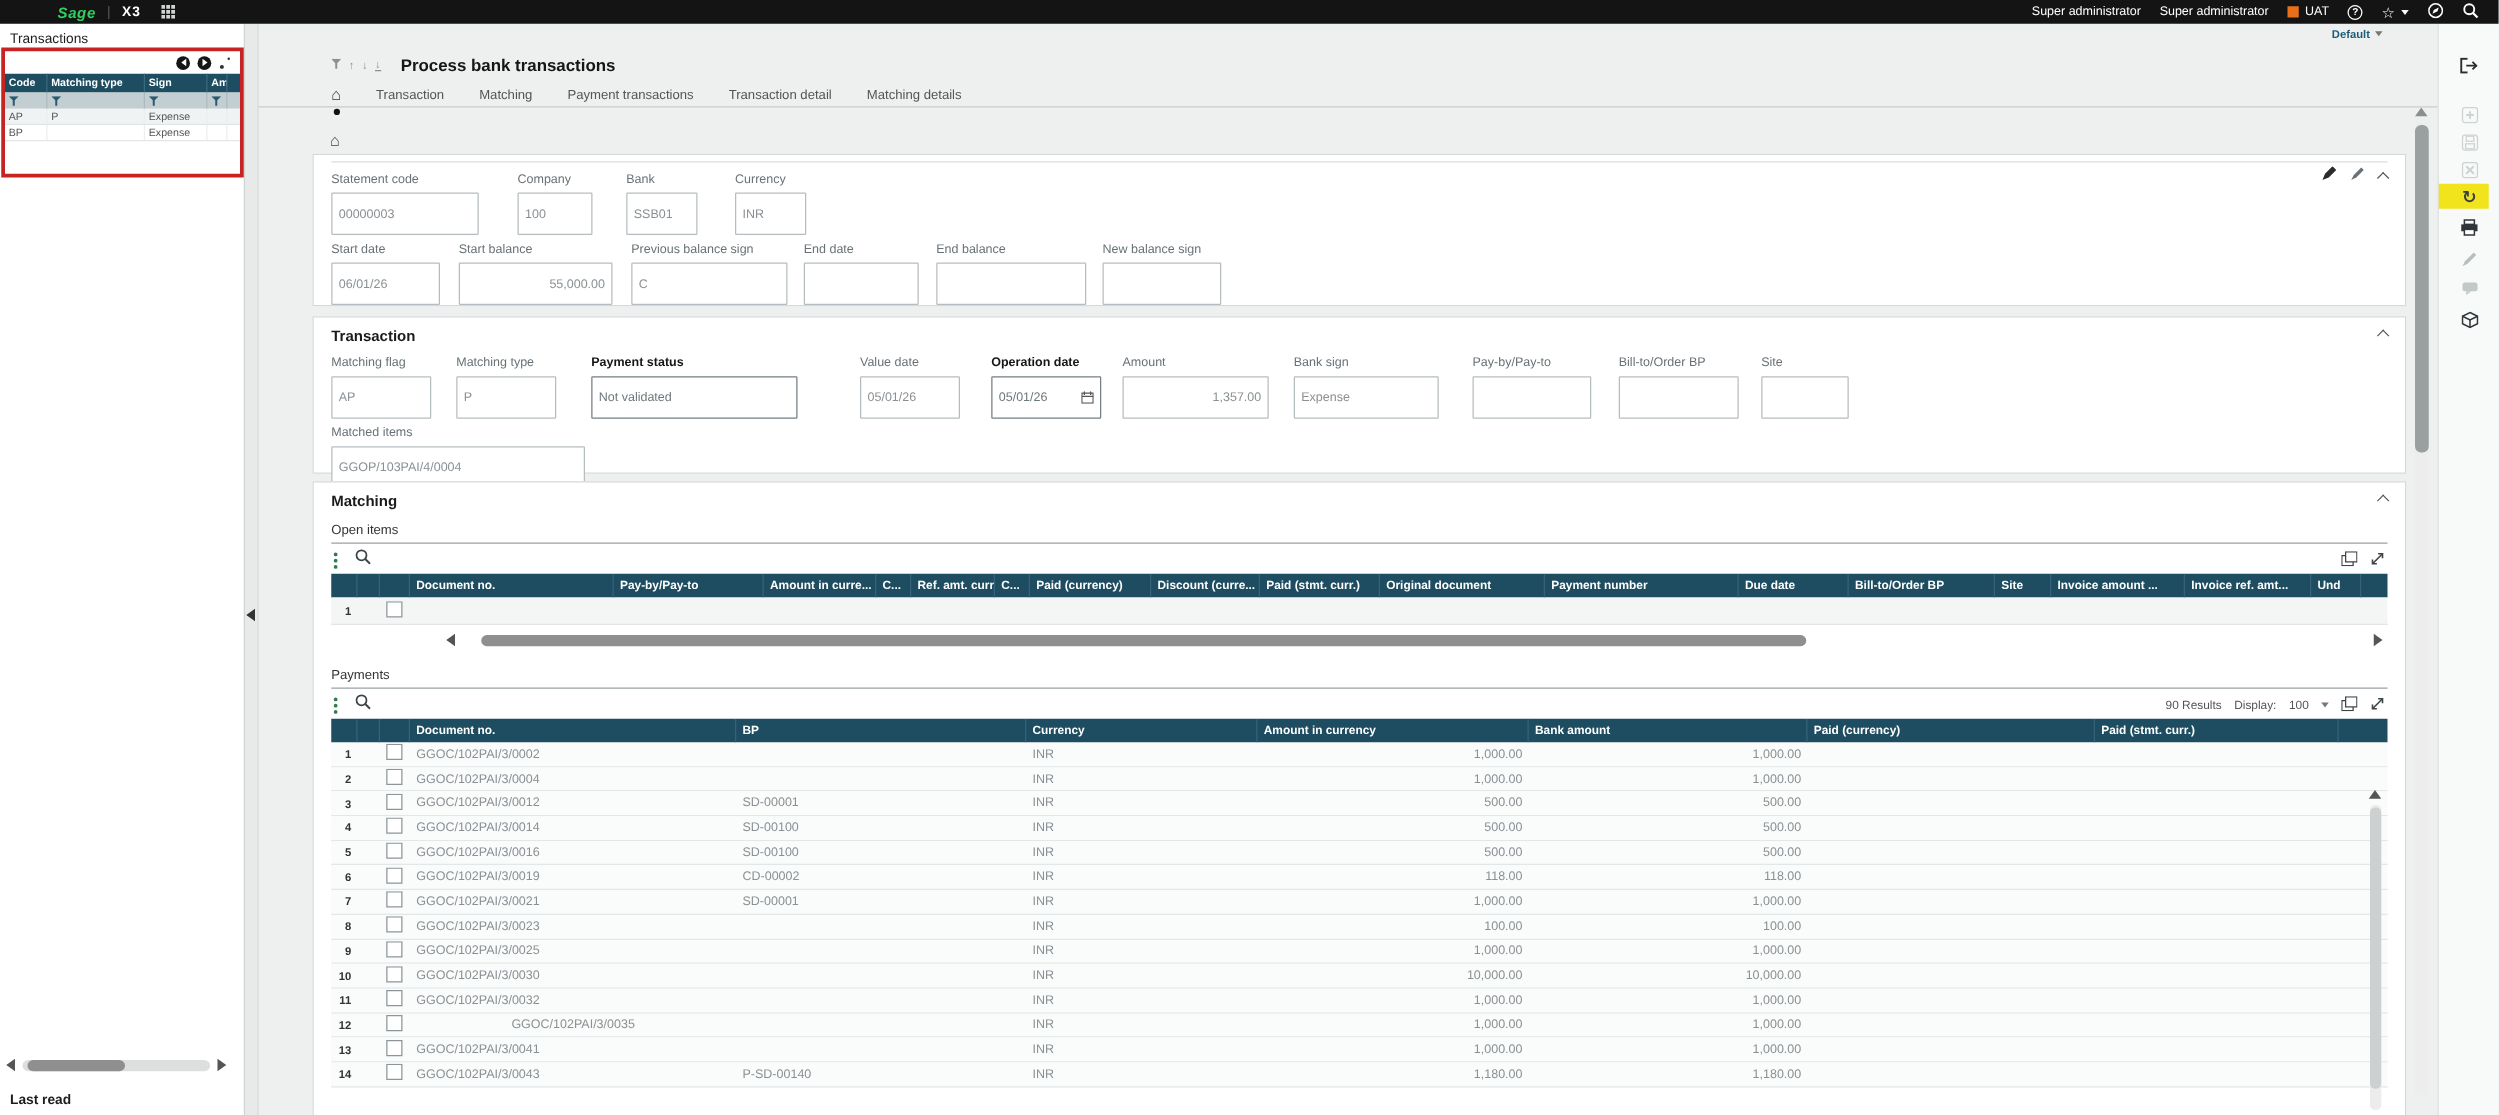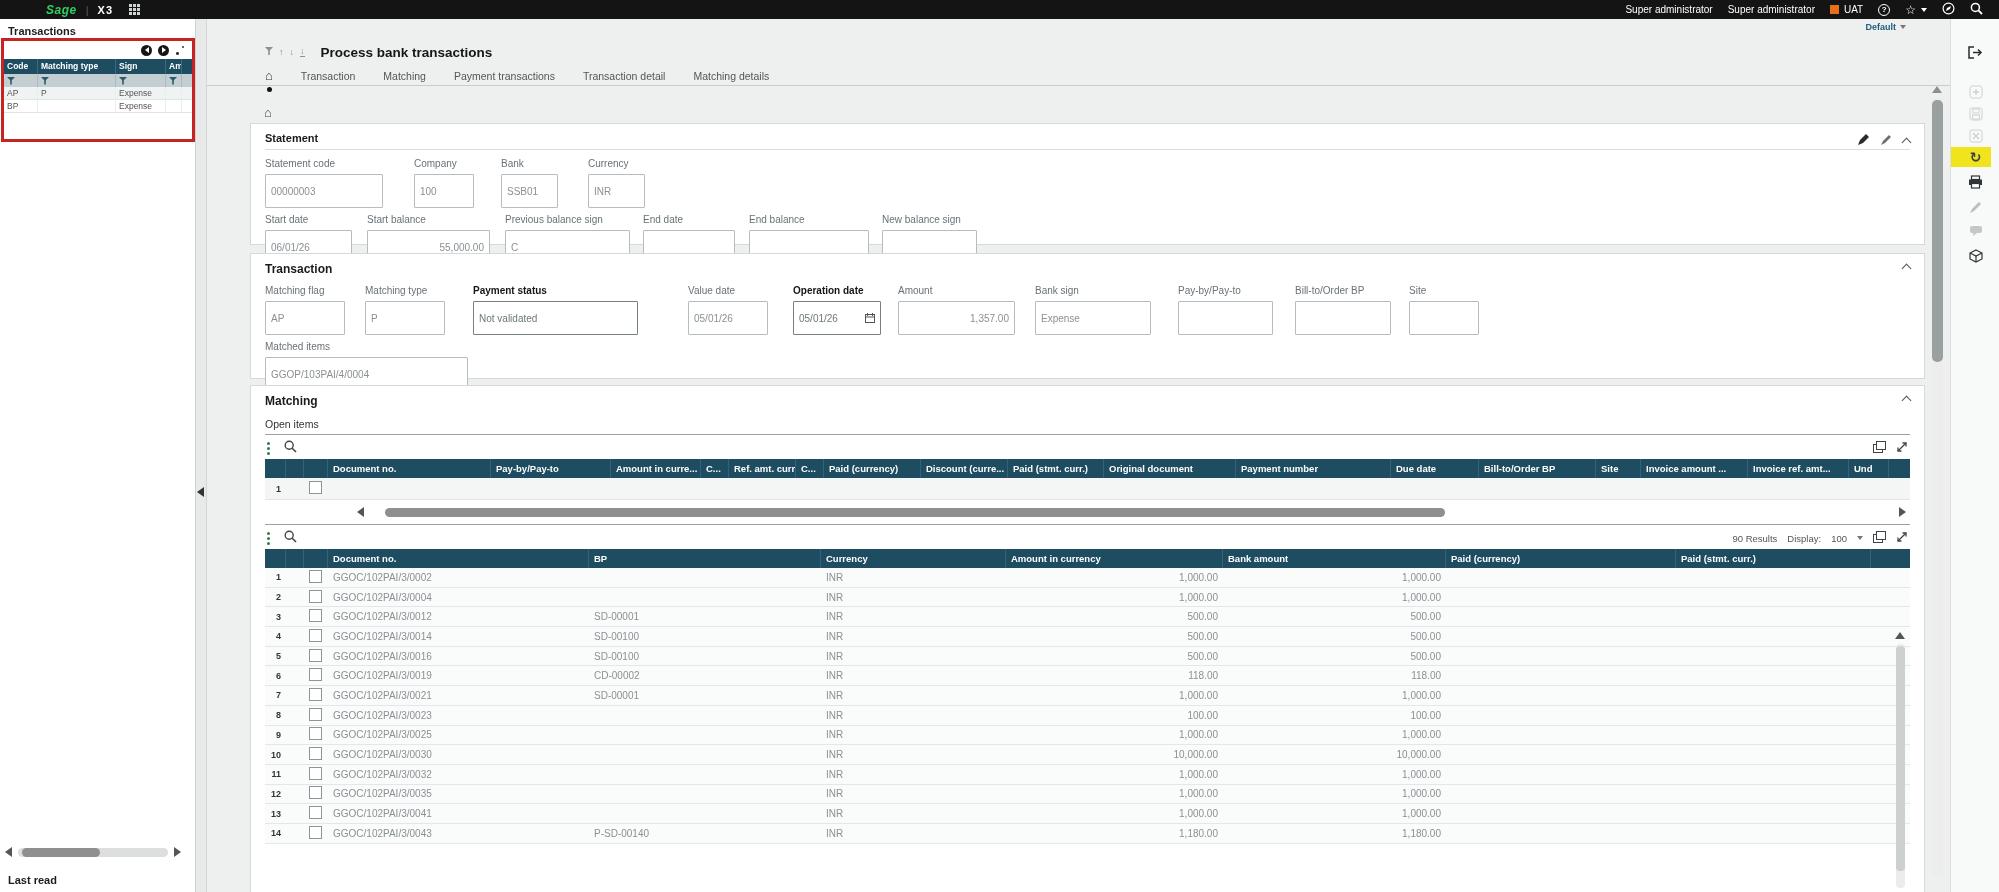--- a/index.html
+++ b/index.html
@@ -17,21 +17,21 @@
   .tb-right{margin-left:auto;display:flex;align-items:center;gap:15px;margin-right:16px;font-size:10px}
   .env{display:flex;align-items:center;gap:5px}
   .env-swatch{width:9px;height:9px;background:#e8701a}
   .help-circ{width:12px;height:12px;border:1.2px solid #fff;border-radius:50%;font-size:8px;
              display:flex;align-items:center;justify-content:center;font-weight:bold}
   .star{font-size:12px;line-height:1}
   .caret-w{width:0;height:0;border-left:3px solid transparent;border-right:3px solid transparent;border-top:4px solid #fff;margin-left:-8px}
 
   
   .leftpanel{position:absolute;left:0;top:19px;width:196px;height:873px;background:#fff;border-right:1px solid #cfd3d3}
-  .lp-title{font-size:11px;font-weight:bold;color:#1d1d1d;padding:6px 0 0 8px}
+  .lp-title{font-size:11px;font-weight:normal;color:#1d1d1d;padding:6px 0 0 8px}
   .redbox{position:absolute;left:1px;top:19px;width:194px;height:104px;border:3px solid #c62323;background:#fff}
   .lp-tools{display:flex;justify-content:flex-end;align-items:center;gap:6px;padding:3px 8px 3px 0;height:18px}
   .navc{width:11px;height:11px;border-radius:50%;background:#161616;display:flex;align-items:center;justify-content:center;cursor:pointer}
   .tri{width:0;height:0;display:inline-block}
   .tri.l{border-top:3px solid transparent;border-bottom:3px solid transparent;border-right:4px solid #fff}
   .tri.r{border-top:3px solid transparent;border-bottom:3px solid transparent;border-left:4px solid #fff}
   .diagdots{position:relative;width:9px;height:9px}
   .diagdots i{position:absolute;width:2.5px;height:2.5px;background:#333;border-radius:50%}
   .diagdots i:nth-child(1){right:0;top:0}.diagdots i:nth-child(2){left:1px;bottom:0}
   .lp-table{margin:0}
@@ -278,21 +278,20 @@
   <div class="card statement">
     <div class="card-icons">
       <span><svg width="12" height="12">
             <polygon points="1,11 3,6 9,0 12,3 6,9" fill="#2b2b2b"></polygon>
           </svg></span>
       <span><svg width="12" height="12">
             <polygon points="1,11 3,7 9,1 11,3 5,9" fill="#6a7276"></polygon>
           </svg></span>
       <i class="chev"></i>
     </div>
-    <div class="sec-title" style="font-size:11px">Statement</div>
     <div class="sec-rule"></div>
     <div class="frow">
       <div class="fld" style="width:118px;margin-right:31px">
         <span class="lab">Statement code</span>
         <span class="inp">00000003</span>
       </div>
       <div class="fld" style="width:60px;margin-right:27px">
         <span class="lab">Company</span>
         <span class="inp">100</span>
       </div>
@@ -460,20 +459,21 @@
       <span class="cell num" style="width:21px">1</span>
       <span class="cell" style="width:18px;padding:0 2px"><span class="dots dark" style="height:10px"></span></span>
       <span class="cell" style="width:24px"><span class="cb"></span></span>
     </div>
     <div class="oi-scroll">
       <i class="tri-d l" style="position:absolute;left:92px;top:1px"></i>
       <span class="oi-thumb"></span>
       <i class="tri-d r" style="position:absolute;right:4px;top:1px"></i>
     </div>
 
+    <div class="sub-label" style="padding-top:14px">Payments</div>
     <div class="sub-rule"></div>
     <div class="tbar">
       <span class="dots" style="height:13px">
           <i></i>
           <i></i>
           <i></i>
         </span>
       <span>
         <svg width="13" height="13">
             <circle cx="5.2" cy="5.2" r="4" fill="none" stroke="#3d4448" stroke-width="1.4"></circle>
@@ -642,21 +642,21 @@
           <span class="cell" style="width: 185px;">INR</span>
           <span class="cell r" style="width: 217px;">1,000.00</span>
           <span class="cell r" style="width: 223px;">1,000.00</span>
           <span class="cell" style="width: 230px;"></span>
           <span class="cell" style="width: 195px;"></span>
         </div>
         <div class="prow">
           <span class="cell num" style="width: 21px;">12</span>
           <span class="cell" style="width: 18px; padding: 0px 2px;"><span class="dots dark" style="height:10px"></span></span>
           <span class="cell" style="width: 24px;"><span class="cb"></span></span>
-          <span class="cell" style="width: 261px;">GGOC/102PAI/3/0035</span>
+          <span class="cell" style="width: 261px; text-align: center;">GGOC/102PAI/3/0035</span>
           <span class="cell" style="width: 232px;"></span>
           <span class="cell" style="width: 185px;">INR</span>
           <span class="cell r" style="width: 217px;">1,000.00</span>
           <span class="cell r" style="width: 223px;">1,000.00</span>
           <span class="cell" style="width: 230px;"></span>
           <span class="cell" style="width: 195px;"></span>
         </div>
         <div class="prow">
           <span class="cell num" style="width: 21px;">13</span>
           <span class="cell" style="width: 18px; padding: 0px 2px;"><span class="dots dark" style="height:10px"></span></span>

